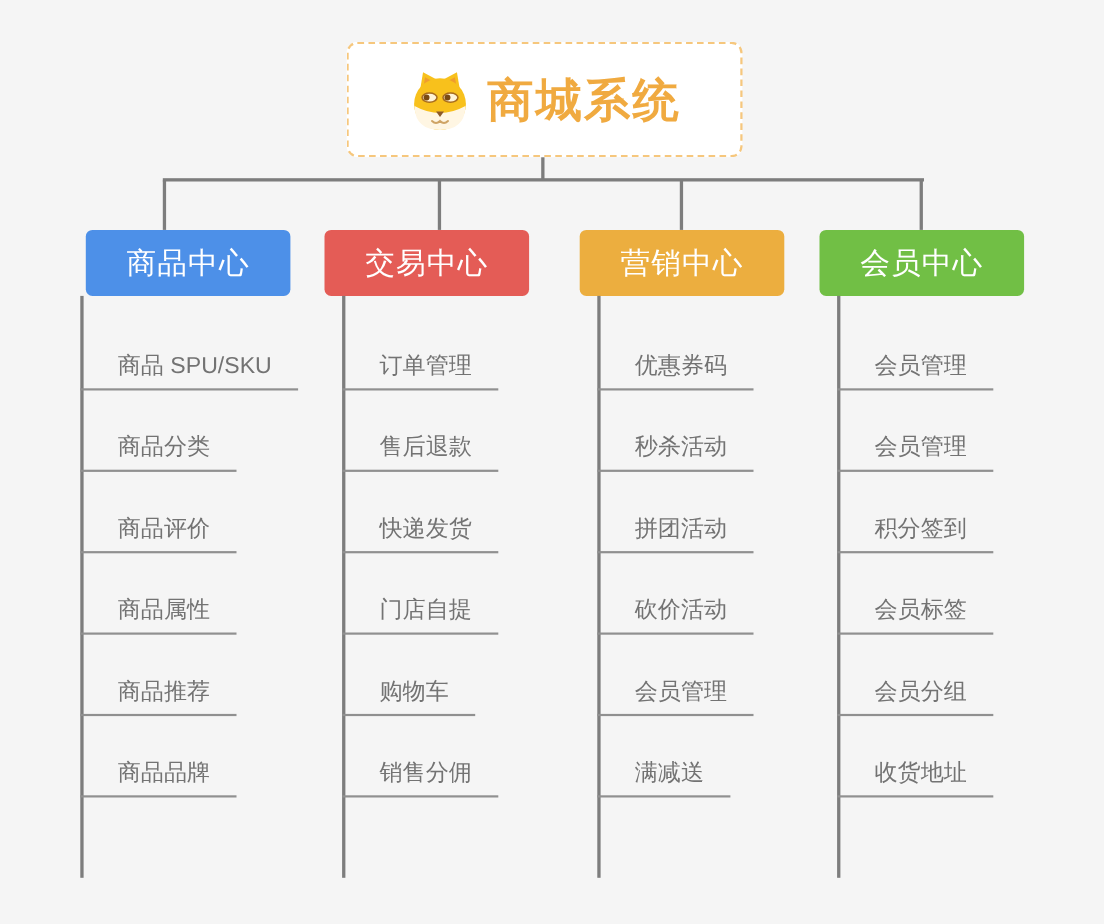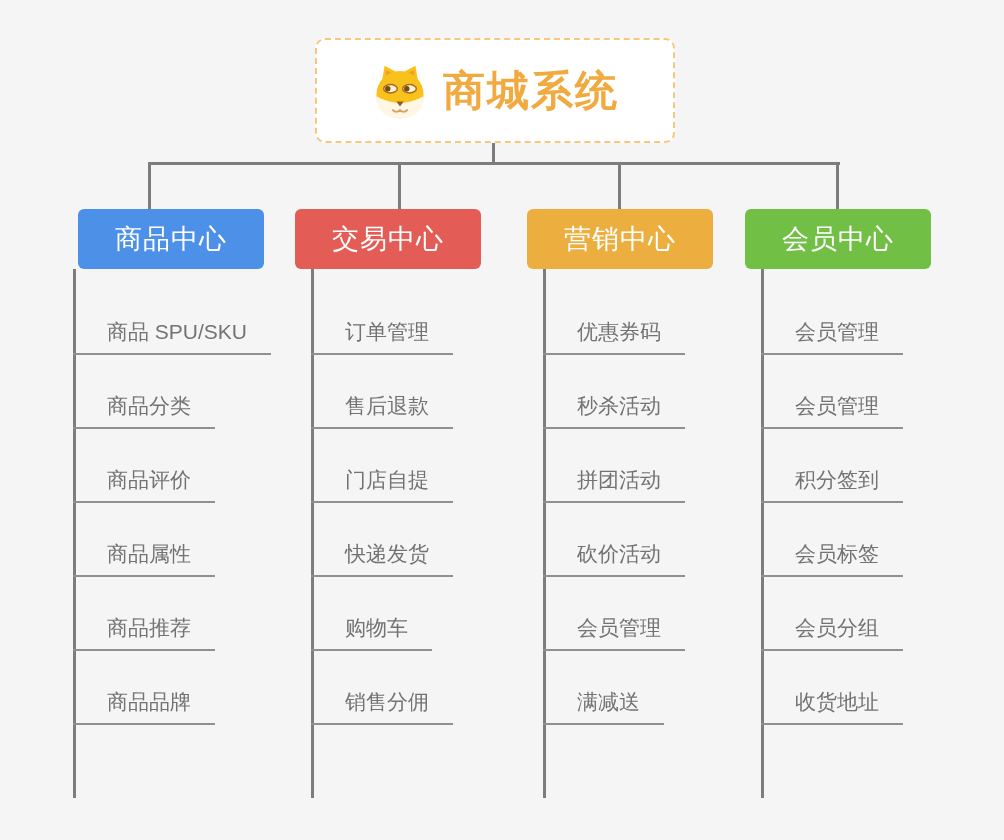--- a/index.html
+++ b/index.html
@@ -146,24 +146,24 @@
     <div class="branch-node" style="background-color: rgb(228, 92, 86);">交易中心</div>
     <div class="branch-vline"></div>
     <div class="branch-items">
       <div class="leaf-item">
           <span class="leaf-label">订单管理</span>
         </div>
       <div class="leaf-item">
           <span class="leaf-label">售后退款</span>
         </div>
       <div class="leaf-item">
+          <span class="leaf-label">快递发货</span>
+        </div>
+      <div class="leaf-item">
           <span class="leaf-label">门店自提</span>
-        </div>
-      <div class="leaf-item">
-          <span class="leaf-label">快递发货</span>
         </div>
       <div class="leaf-item">
           <span class="leaf-label">购物车</span>
         </div>
       <div class="leaf-item">
           <span class="leaf-label">销售分佣</span>
         </div>
     </div>
   </div>
 

